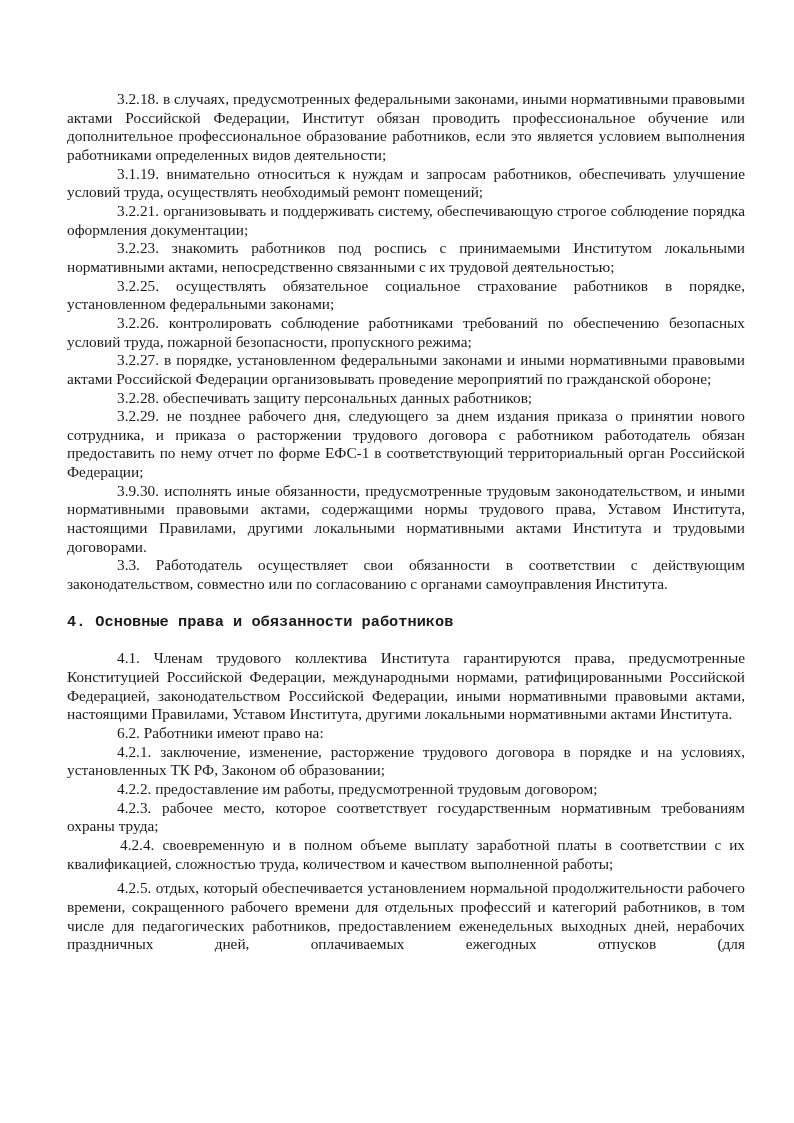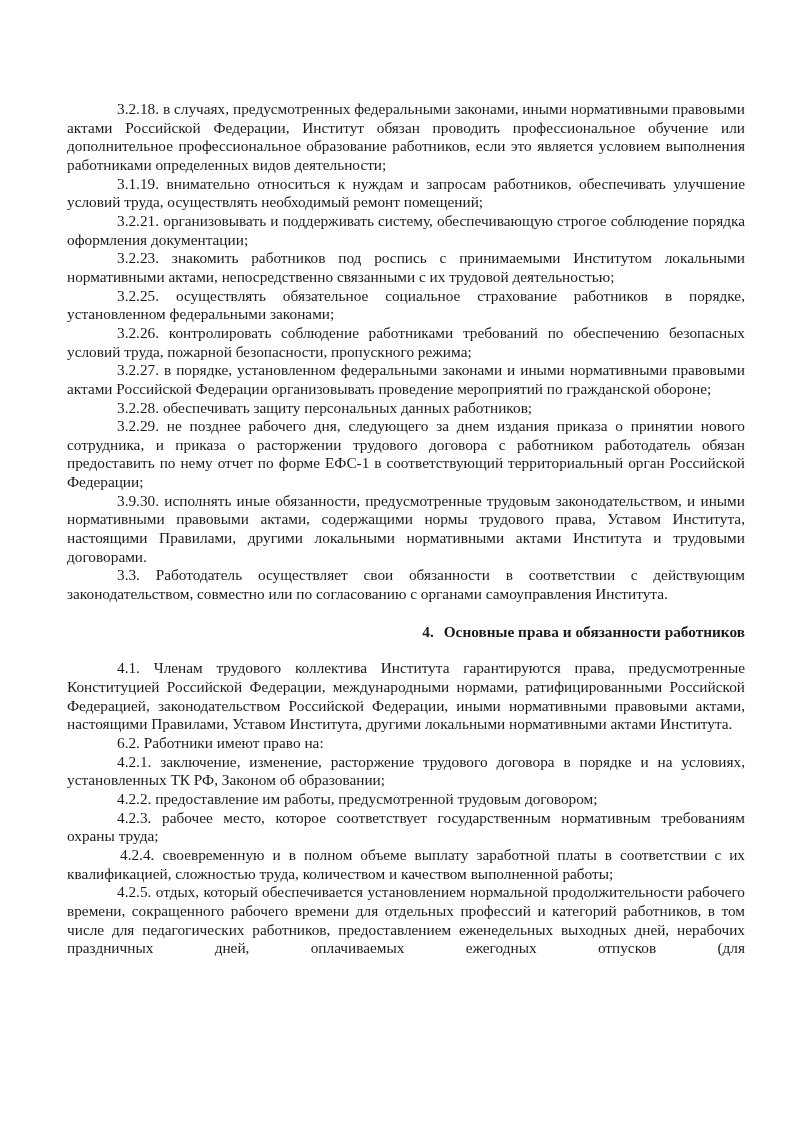--- a/index.html
+++ b/index.html
@@ -1,39 +1,40 @@
 <!DOCTYPE html>
 <html><head>
 <meta charset="utf-8">
 <style>
   html, body { margin: 0; padding: 0; background: #ffffff; }
   body { width: 794px; height: 1123px; overflow: hidden; position: relative; }
   .page {
     position: absolute;
     left: 67px;
-    top: 100px;
+    top: 90px;
     width: 678px;
     font-family: "Liberation Serif", "DejaVu Serif", serif;
     font-size: 15.3px;
     line-height: 18.65px;
     color: #1a1a1a;
   }
   .para {
     margin: 0;
     text-indent: 50px;
     text-align: justify;
   }
   .para.indent-extra { text-indent: 53px; }
   .heading {
     margin: 0;
-    text-align: right;
+    text-align: left;
     font-weight: bold;
     padding-top: 19px;
     padding-bottom: 18px;
     font-size: 15.3px;
+    font-family: Liberation Mono, monospace;
   }
   .heading .num { margin-right: 10px; }
 </style>
 </head>
 <body>
 
 <div class="page">
   <p class="para">3.2.18. в случаях, предусмотренных федеральными законами, иными нормативными правовыми актами Российской Федерации, Институт обязан проводить профессиональное обучение или дополнительное профессиональное образование работников, если это является условием выполнения работниками определенных видов деятельности;</p>
   <p class="para">3.1.19. внимательно относиться к нуждам и запросам работников, обеспечивать улучшение условий труда, осуществлять необходимый ремонт помещений;</p>
   <p class="para">3.2.21. организовывать и поддерживать систему, обеспечивающую строгое соблюдение порядка оформления документации;</p>
@@ -49,14 +50,14 @@
   <h2 class="heading">
     <span class="num">4.</span><span>Основные права и обязанности работников</span>
   </h2>
 
   <p class="para">4.1. Членам трудового коллектива Института гарантируются права, предусмотренные Конституцией Российской Федерации, международными нормами, ратифицированными Российской Федерацией, законодательством Российской Федерации, иными нормативными правовыми актами, настоящими Правилами, Уставом Института, другими локальными нормативными актами Института.</p>
   <p class="para">6.2. Работники имеют право на:</p>
   <p class="para">4.2.1. заключение, изменение, расторжение трудового договора в порядке и на условиях, установленных ТК РФ, Законом об образовании;</p>
   <p class="para">4.2.2. предоставление им работы, предусмотренной трудовым договором;</p>
   <p class="para">4.2.3. рабочее место, которое соответствует государственным нормативным требованиям охраны труда;</p>
   <p class="para indent-extra">4.2.4. своевременную и в полном объеме выплату заработной платы в соответствии с их квалификацией, сложностью труда, количеством и качеством выполненной работы;</p>
-  <p class="para" style="text-align-last: justify;">4.2.5. отдых, который обеспечивается установлением нормальной продолжительности рабочего времени, сокращенного рабочего времени для отдельных профессий и категорий работников, в том числе для педагогических работников, предоставлением еженедельных выходных дней, нерабочих праздничных дней, оплачиваемых ежегодных отпусков (для</p>
+  <p class="para" style="text-align-last: justify; margin-top: 6px;">4.2.5. отдых, который обеспечивается установлением нормальной продолжительности рабочего времени, сокращенного рабочего времени для отдельных профессий и категорий работников, в том числе для педагогических работников, предоставлением еженедельных выходных дней, нерабочих праздничных дней, оплачиваемых ежегодных отпусков (для</p>
 </div>
 
 </body></html>

